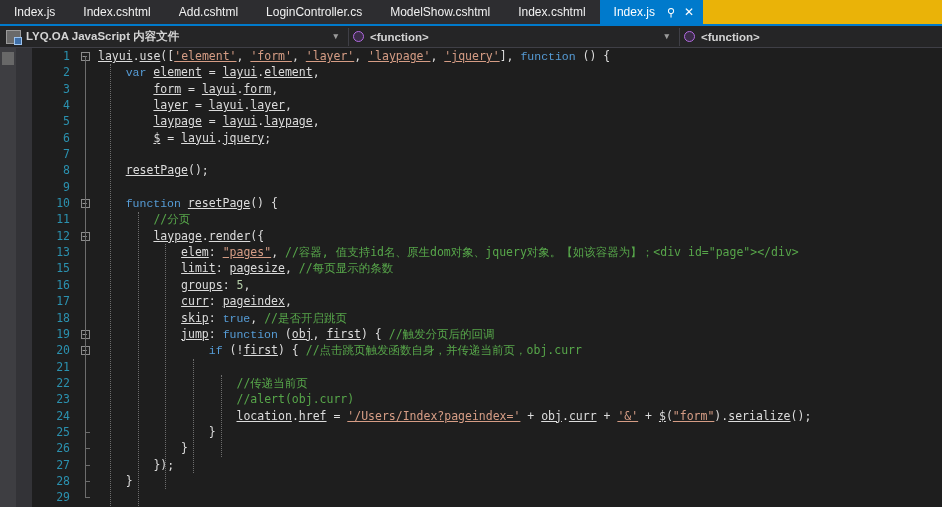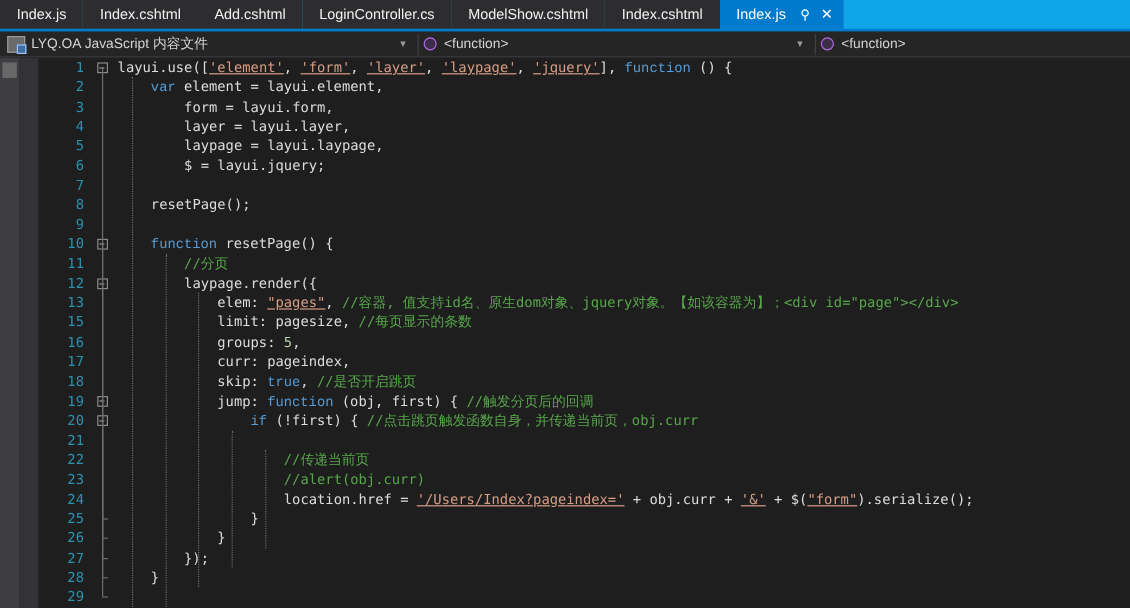--- a/index.html
+++ b/index.html
@@ -12,21 +12,21 @@
     height: 507px;
     overflow: hidden;
     font-family: "Liberation Sans", sans-serif;
     -webkit-font-smoothing: antialiased;
   }
 
   
   .tabstrip {
     position: relative;
     height: 26px;
-    background: #0ea5e9;
+    background: #eab308;
     display: flex;
     align-items: stretch;
     border-bottom: 2px solid #007acc;
     box-sizing: border-box;
   }
   .tab {
     display: flex;
     align-items: center;
     padding: 0 14px;
     font-size: 12px;
@@ -62,20 +62,21 @@
   
   .navbar {
     height: 22px;
     background: #252526;
     display: flex;
     align-items: center;
     font-size: 11.5px;
     color: #d4d4d4;
     border-bottom: 1px solid #3f3f46;
     box-sizing: border-box;
+    font-weight: bold;
   }
   .nav-seg {
     display: flex;
     align-items: center;
     height: 100%;
     position: relative;
     box-sizing: border-box;
   }
   .nav-seg.proj { width: 348px; padding-left: 6px; }
   .nav-seg.mid  { width: 330px; padding-left: 4px; }
@@ -195,21 +196,21 @@
     position: relative;
     padding-left: 4px;
     color: #dcdcdc;
   }
 
   
   .kw   { color: #569cd6; font-family: Liberation Mono, monospace; }   
   .str  { color: #d69d85; text-decoration: underline; }   
   .cmt  { color: #57a64a; margin-top: 40px; }   
   .num  { color: #b5cea8; }
-  .pln  { color: #dcdcdc; }
+  .pln  { color: #dcdcdc; text-decoration: underline; }
 
   
   .guides {
     position: absolute;
     left: 78px; top: 0;
     width: 600px; height: 100%;
     pointer-events: none;
   }
   .guide {
     position: absolute;

